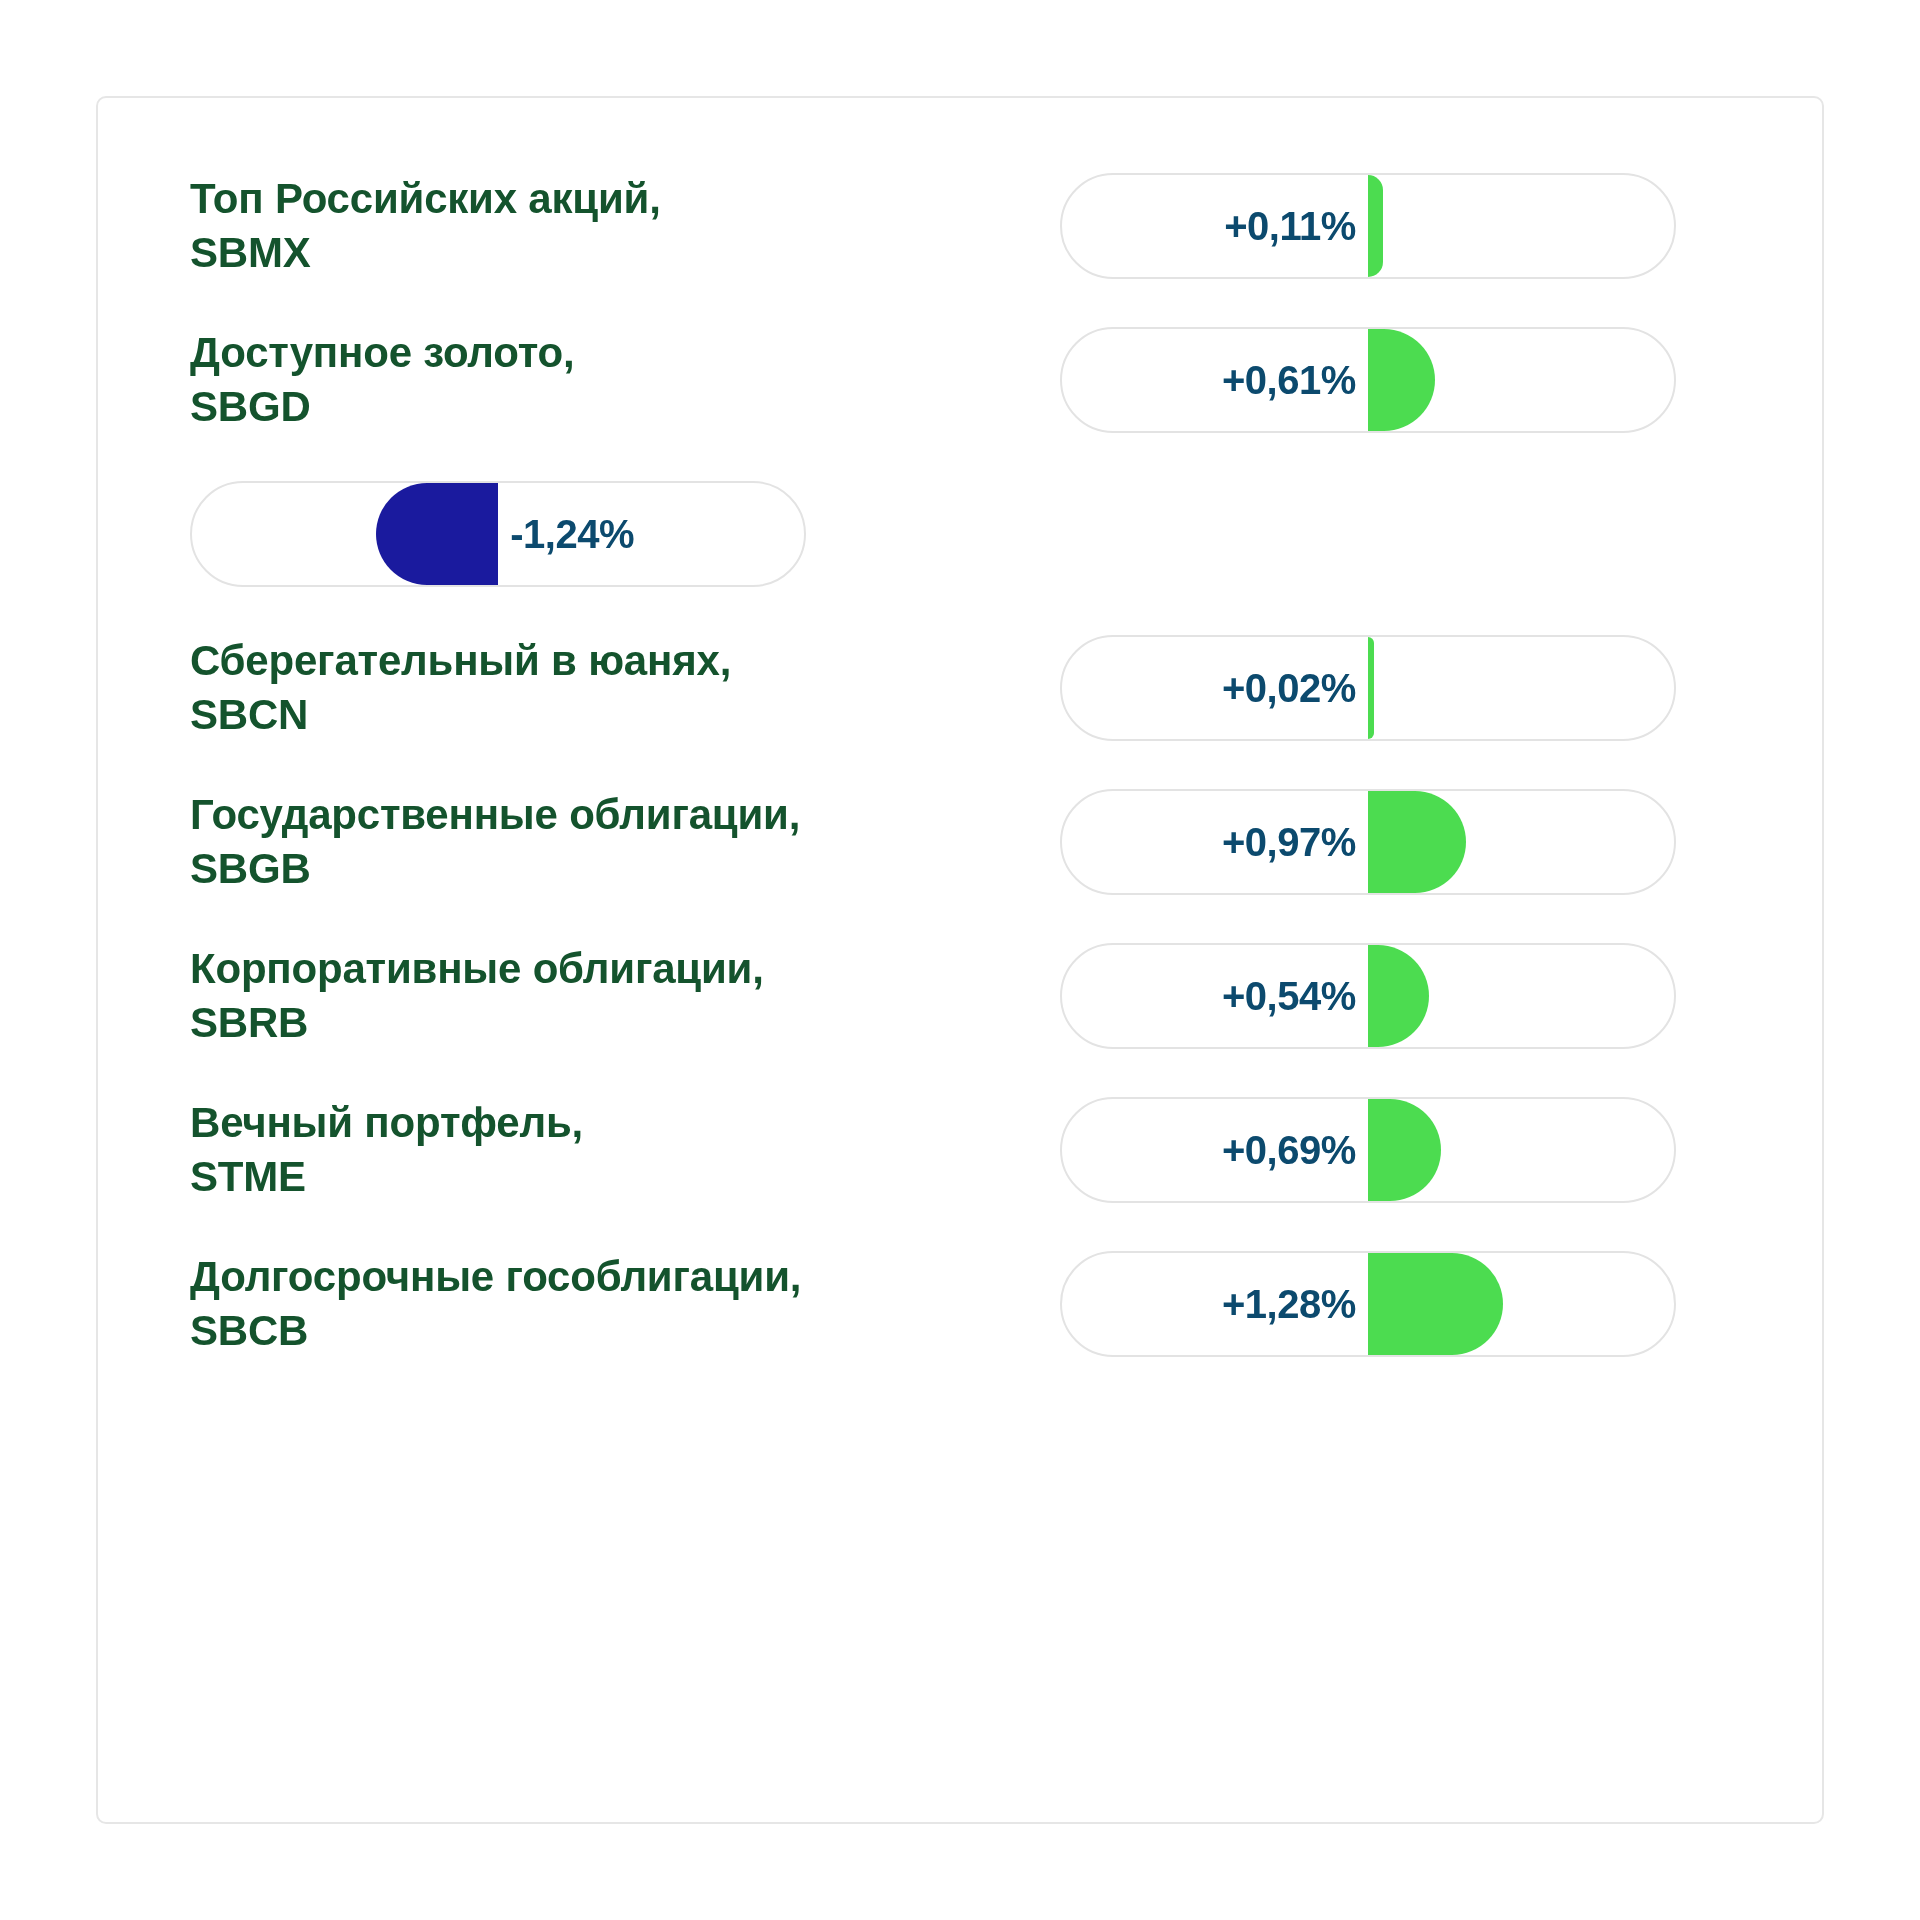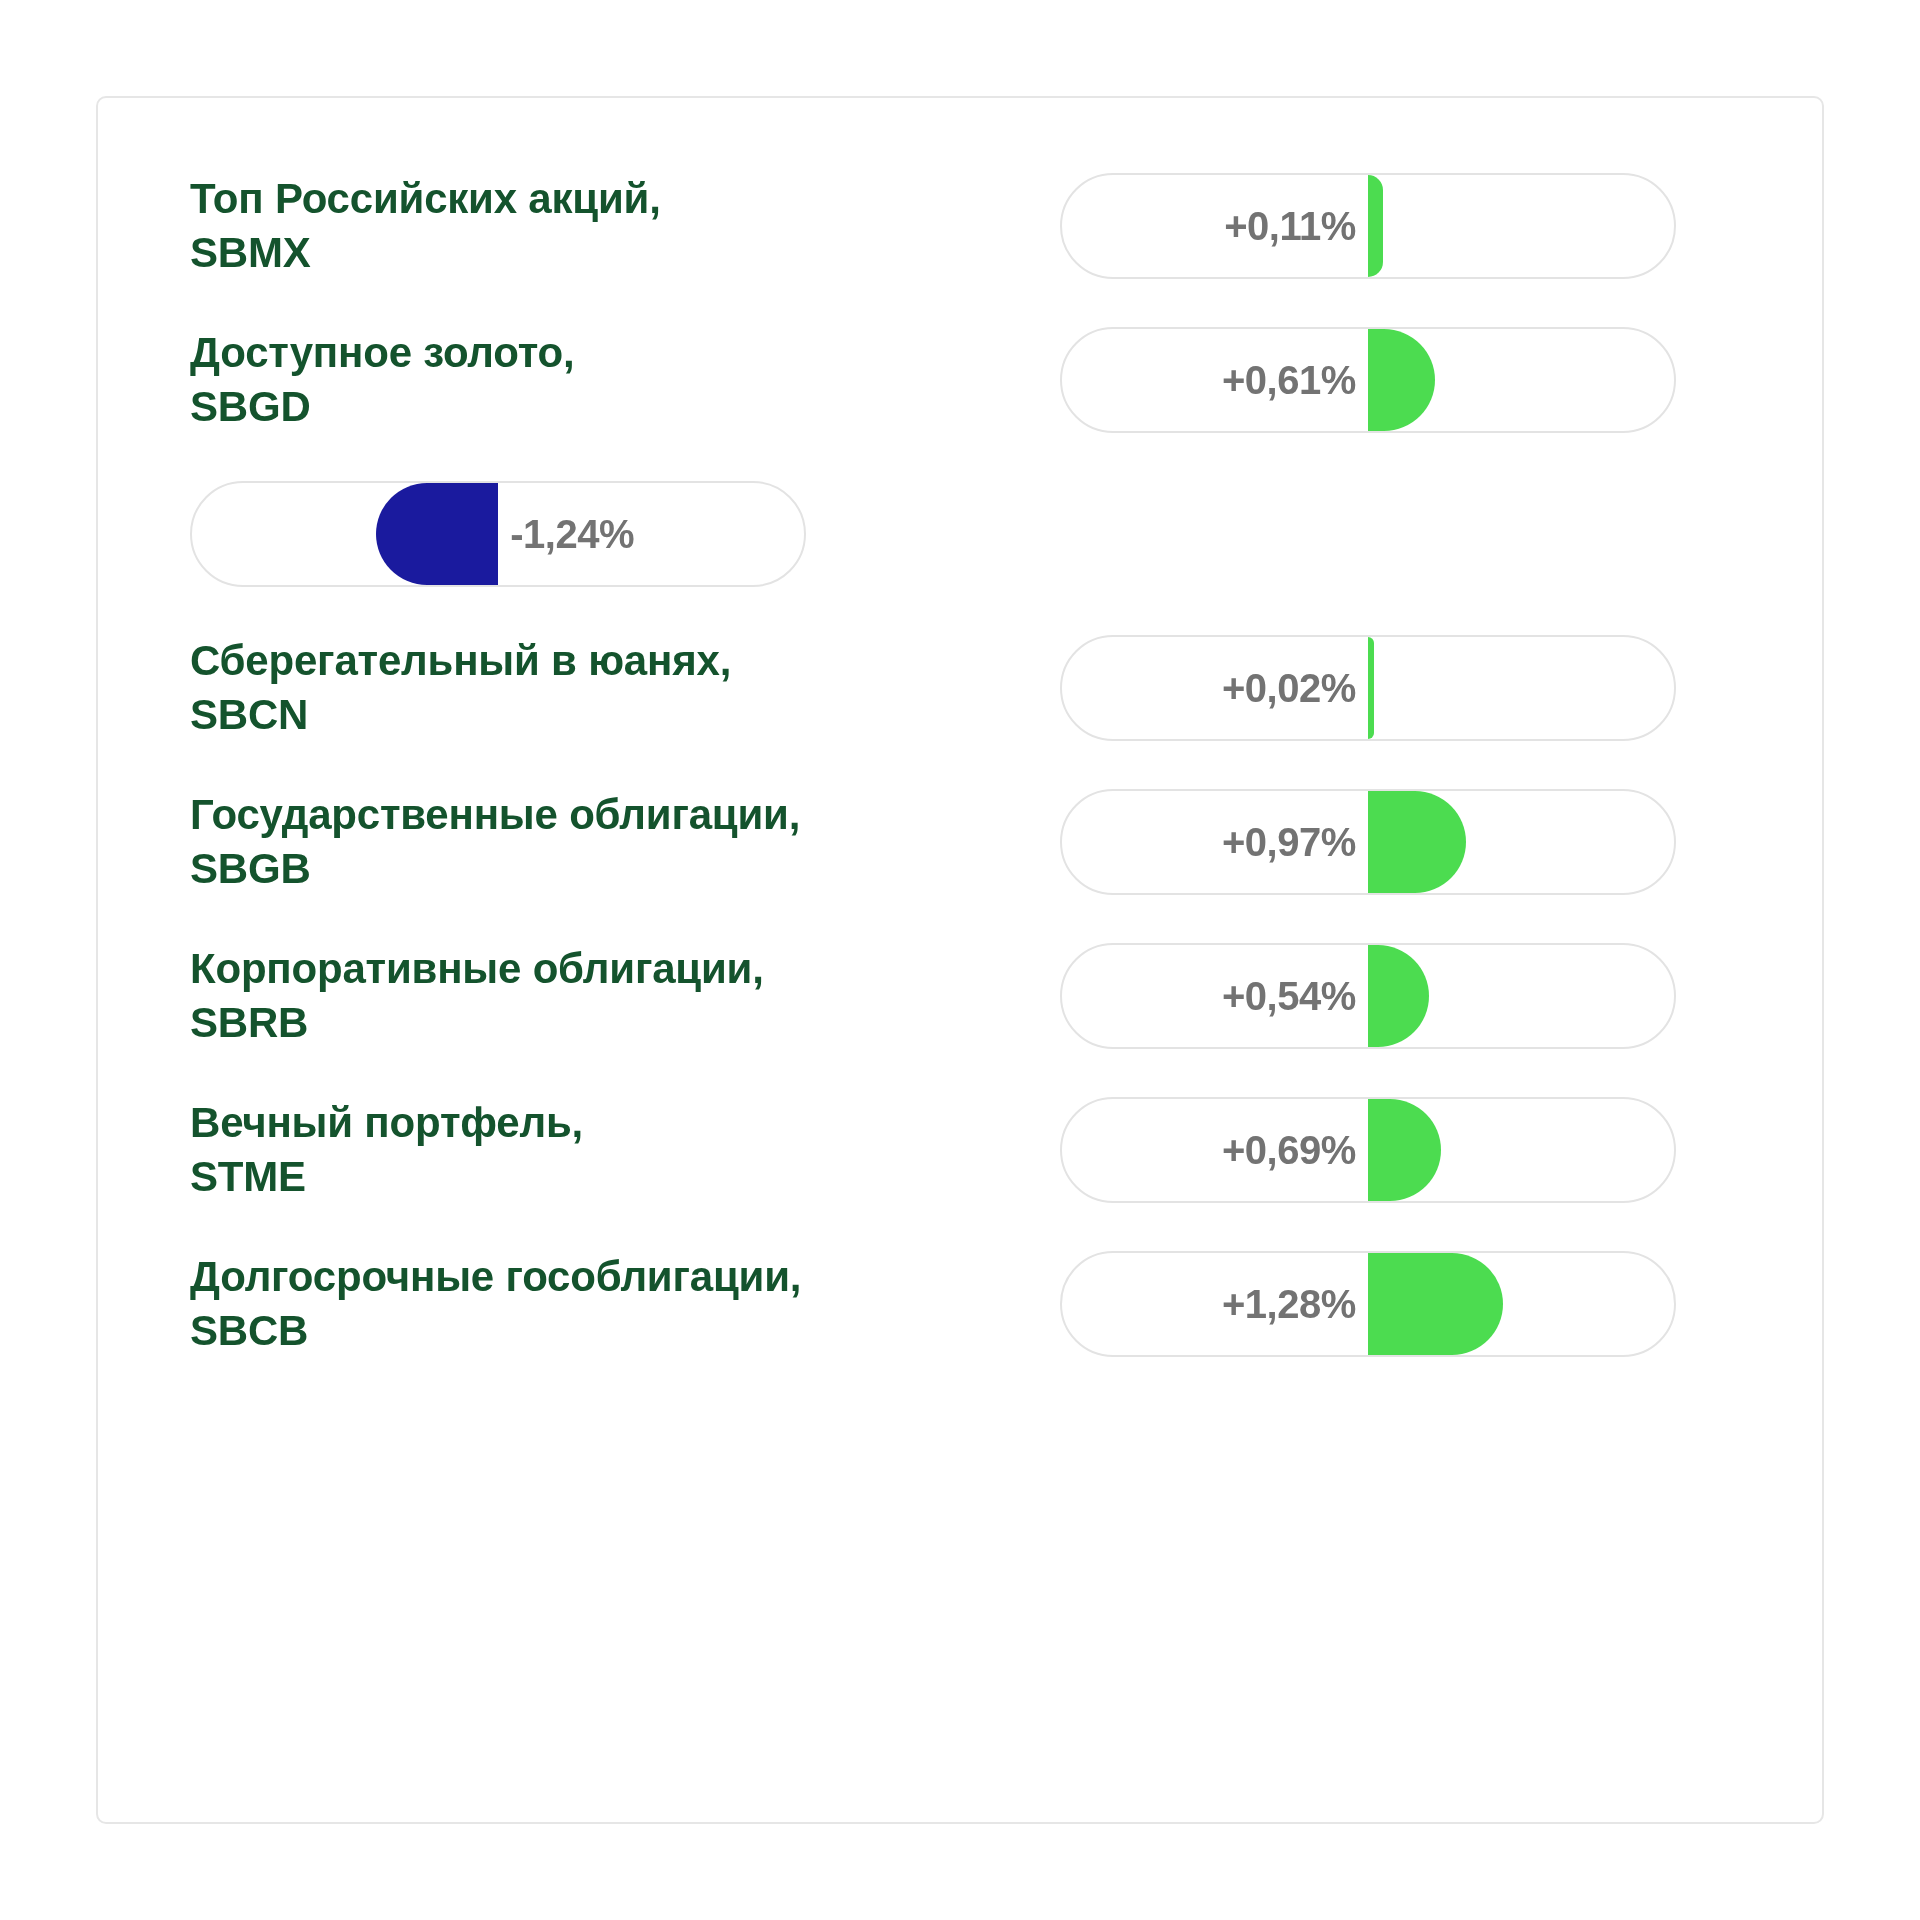--- a/index.html
+++ b/index.html
@@ -84,21 +84,21 @@
     border-top-left-radius: 53px;
     border-bottom-left-radius: 53px;
   }
 
   .value {
     position: absolute;
     top: 50%;
     transform: translateY(-50%);
     font-size: 40px;
     font-weight: 700;
-    color: #737373;
+    color: #0c4a6e;
     letter-spacing: -0.5px;
     white-space: nowrap;
     text-align: right;
   }
   .value.left {
     right: 52%;
   }
   .value.right {
     left: 52%;
   }

